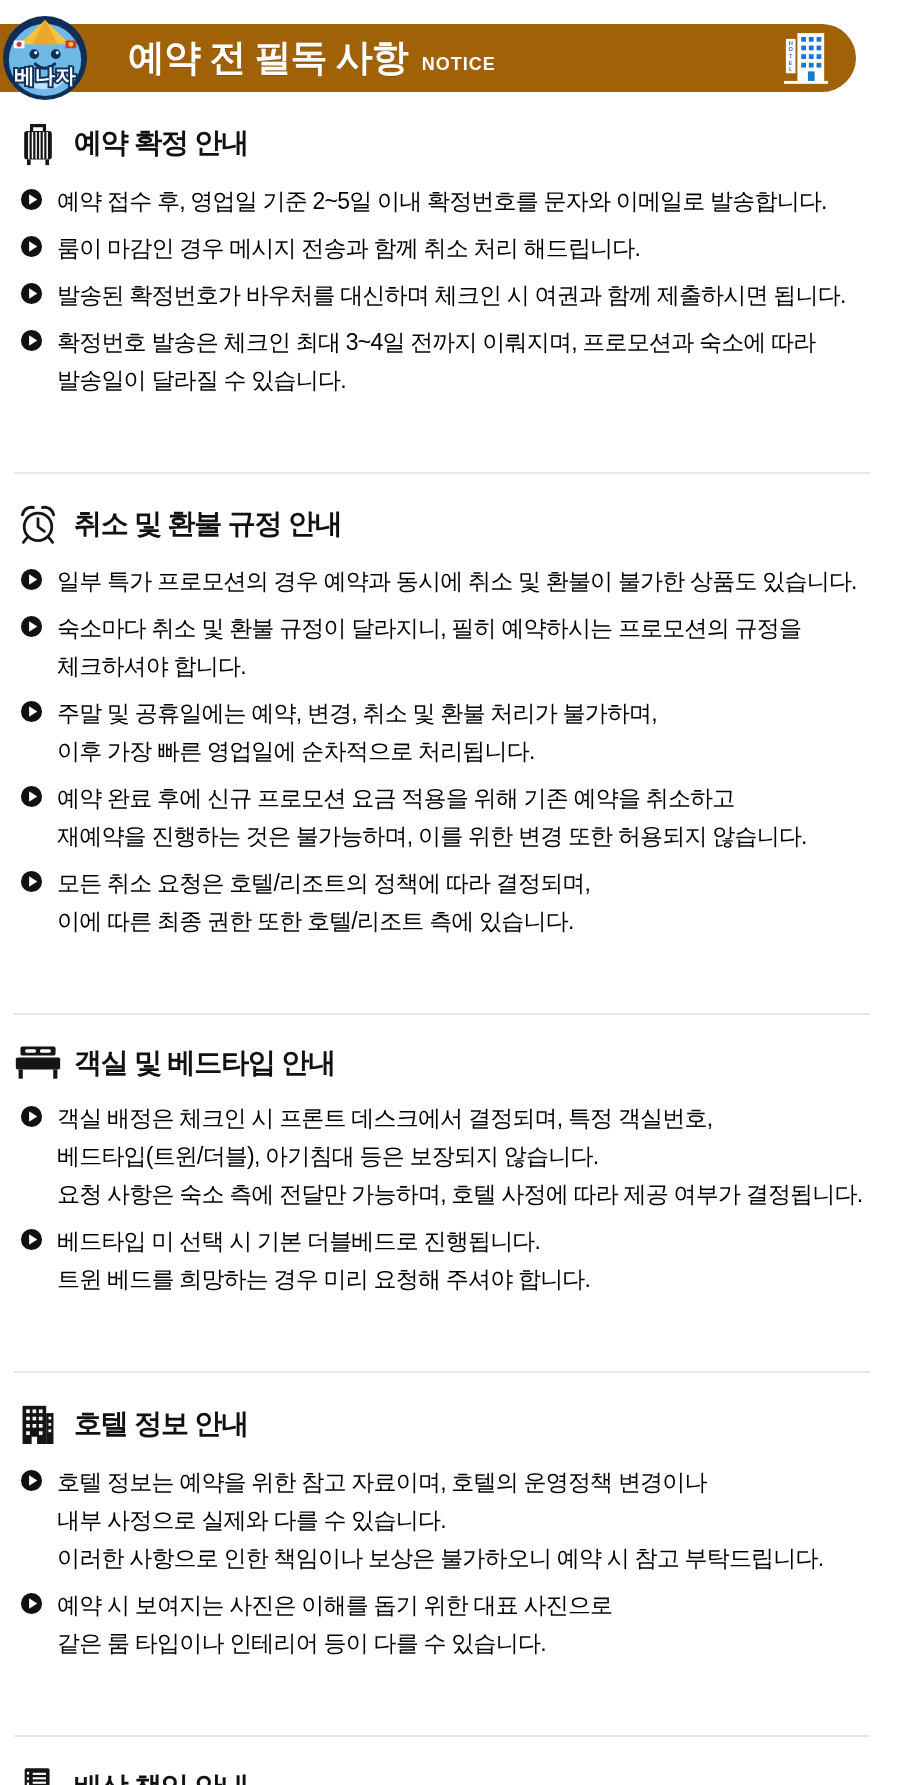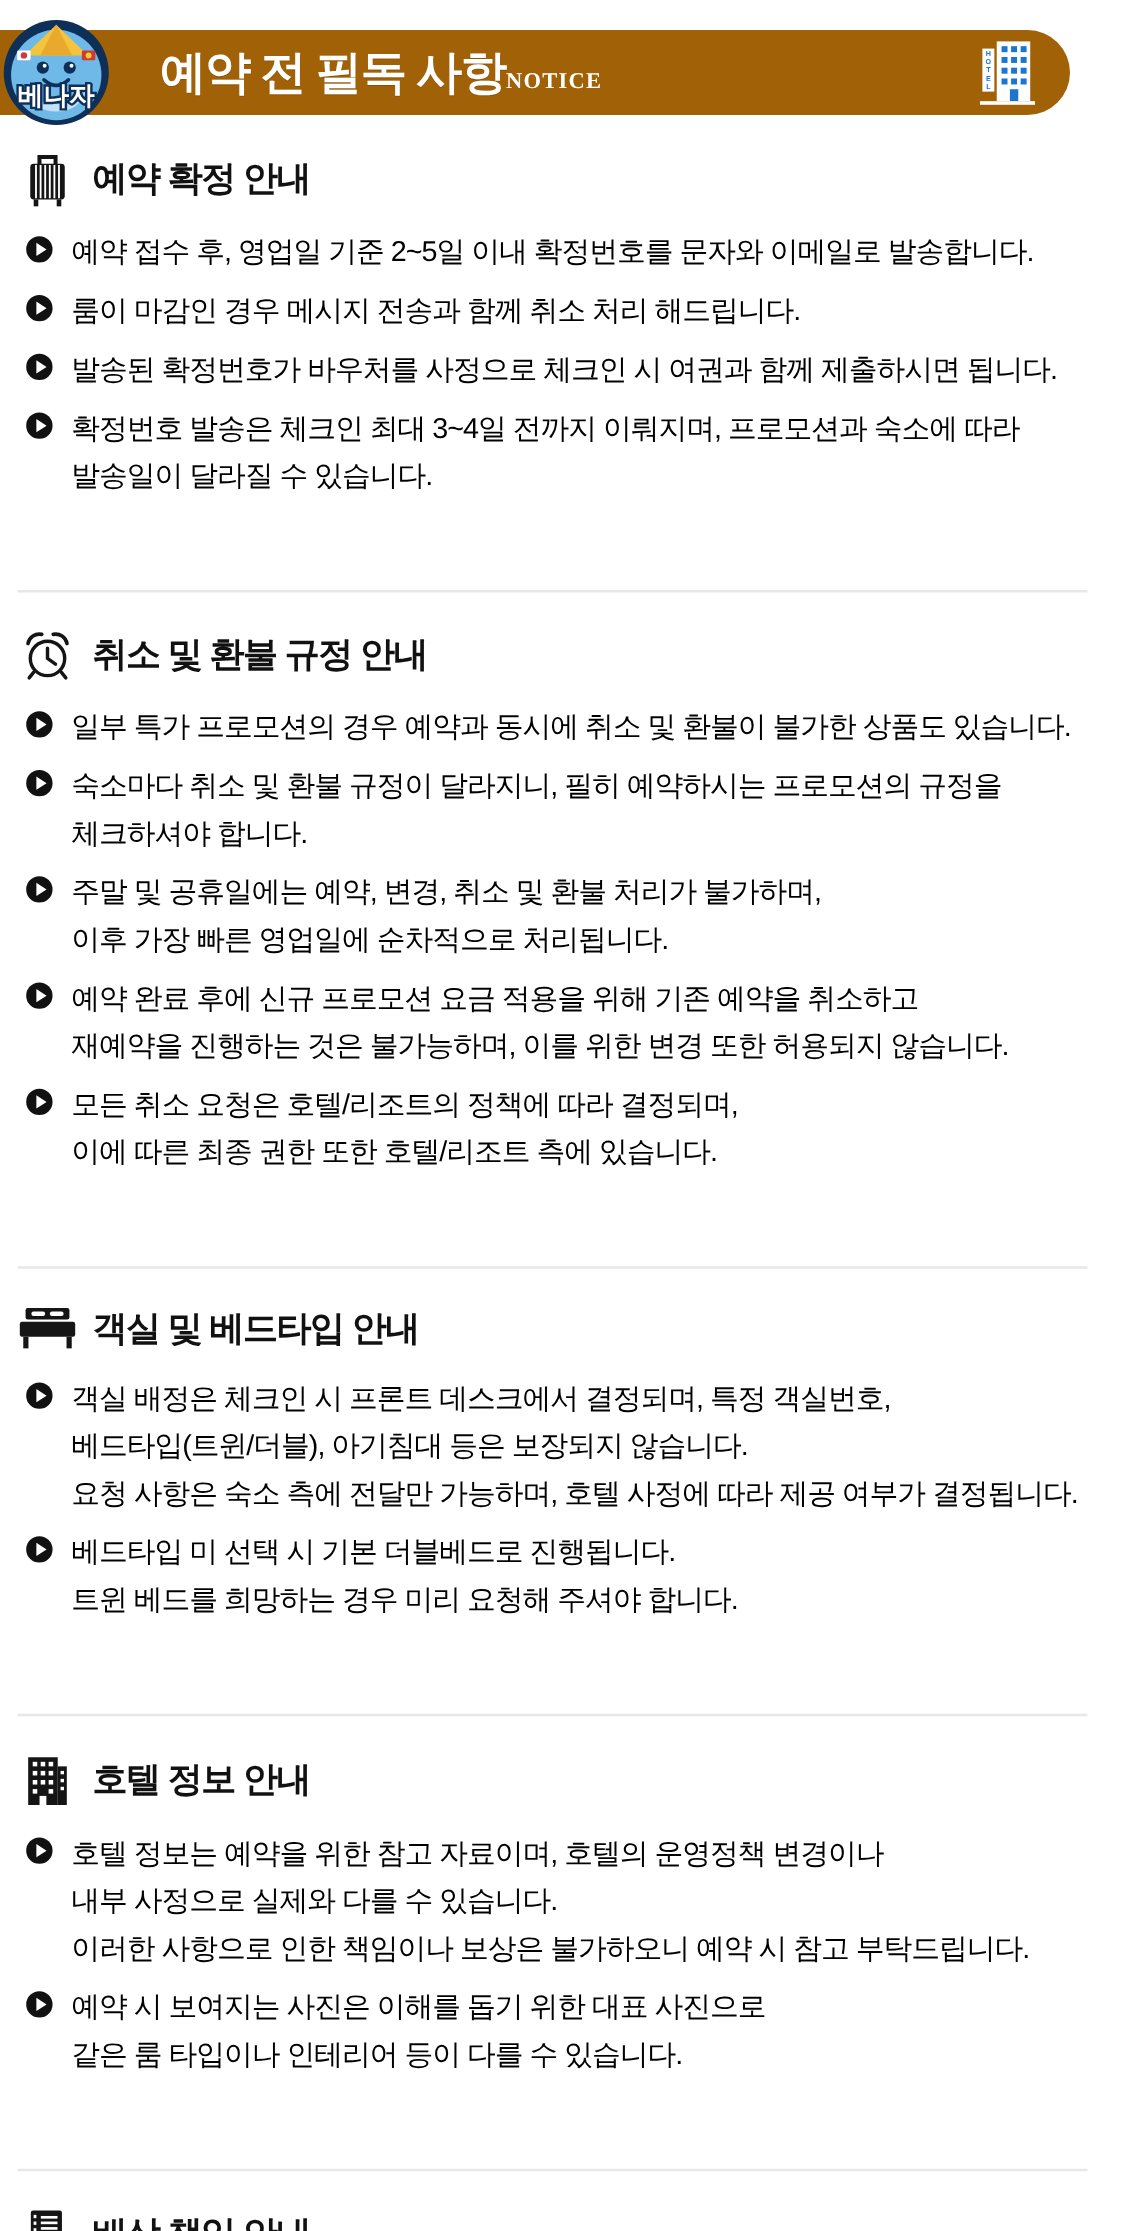--- a/index.html
+++ b/index.html
@@ -24,22 +24,22 @@
   .logo{
     position:absolute;
     left:2px;top:-9px;
     width:86px;height:86px;
     flex:0 0 auto;
   }
   .titles{
     margin-left:128px;
     display:flex;
     align-items:baseline;
+    gap:14px;
     color:#fff;
-    font-family:Liberation Serif, serif;
   }
   .title{
     font-size:37px;
     font-weight:800;
     letter-spacing:-1px;
     text-shadow:0 1px 0 rgba(0,0,0,.15);
   }
   .subtitle{
     font-size:18px;
     font-weight:700;
@@ -181,21 +181,21 @@
               <circle cx="12" cy="12" r="11" fill="#111111"></circle>
               <polygon points="9.5,6.5 18,12 9.5,17.5" fill="#ffffff"></polygon>
             </svg></span>
           <p>룸이 마감인 경우 메시지 전송과 함께 취소 처리 해드립니다.</p>
         </div>
         <div class="bullet">
           <span class="bicon"><svg viewBox="0 0 24 24" width="23" height="23">
               <circle cx="12" cy="12" r="11" fill="#111111"></circle>
               <polygon points="9.5,6.5 18,12 9.5,17.5" fill="#ffffff"></polygon>
             </svg></span>
-          <p>발송된 확정번호가 바우처를 사정으로 체크인 시 여권과 함께 제출하시면 됩니다.</p>
+          <p>발송된 확정번호가 바우처를 대신하며 체크인 시 여권과 함께 제출하시면 됩니다.</p>
         </div>
         <div class="bullet">
           <span class="bicon"><svg viewBox="0 0 24 24" width="23" height="23">
               <circle cx="12" cy="12" r="11" fill="#111111"></circle>
               <polygon points="9.5,6.5 18,12 9.5,17.5" fill="#ffffff"></polygon>
             </svg></span>
           <p>확정번호 발송은 체크인 최대 3~4일 전까지 이뤄지며, 프로모션과 숙소에 따라
 발송일이 달라질 수 있습니다.</p>
         </div>
       </section>

